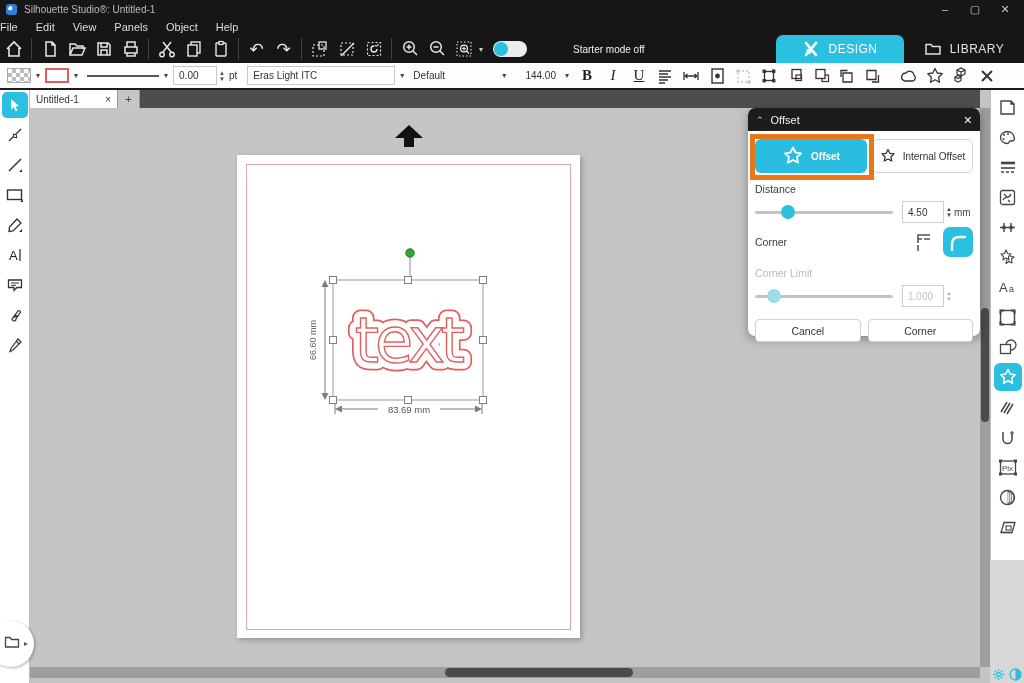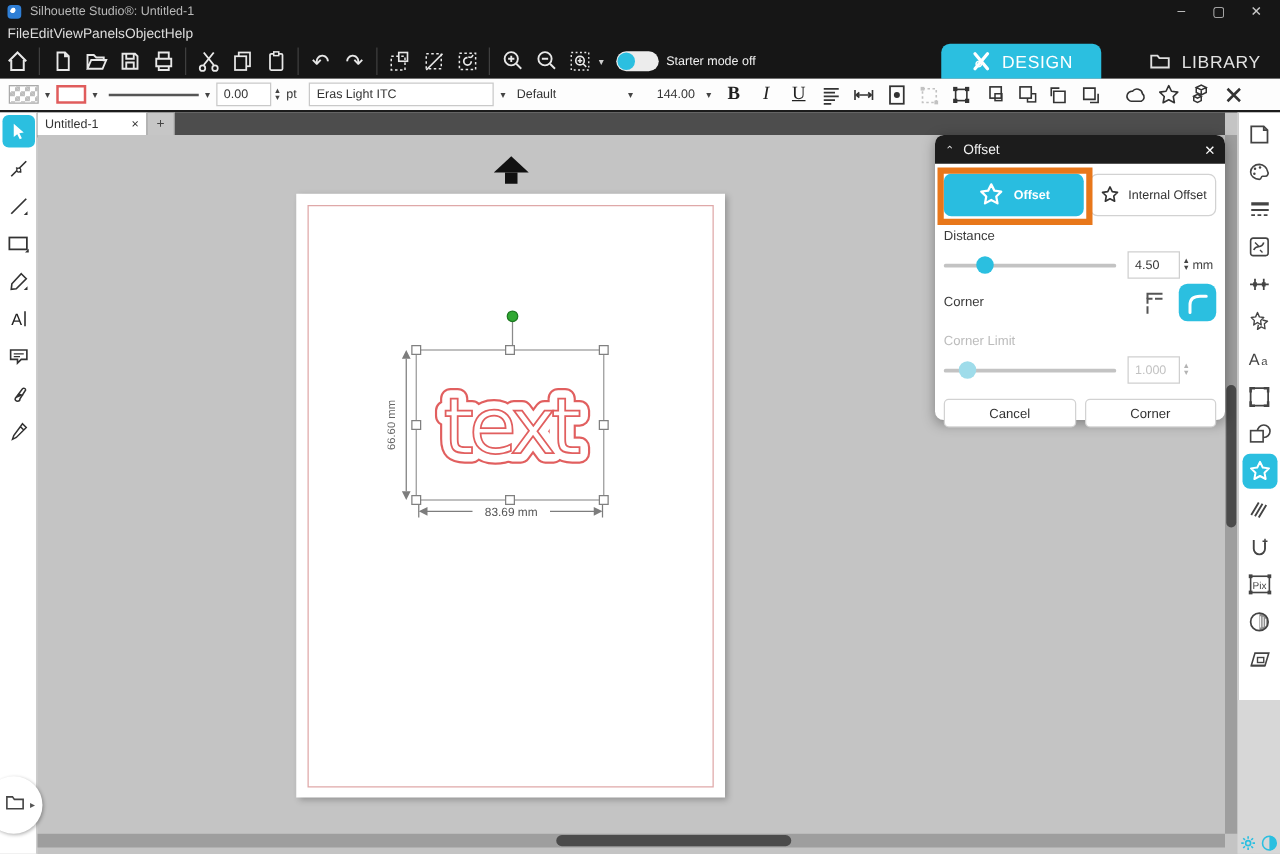--- a/index.html
+++ b/index.html
@@ -6,36 +6,36 @@
   html,body { width:1024px; height:683px; overflow:hidden; font-family:"Liberation Sans",sans-serif; background:#c4c4c4; }
   .abs { position:absolute; }
   
   #header { position:absolute; left:0; top:0; width:1024px; height:63px; background:#161616; }
   #titlebar { position:absolute; left:0; top:0; width:1024px; height:18px; display:flex; align-items:center; }
   #app-logo { width:11px; height:11px; margin-left:6px; border-radius:3px; background:#2f7fd6; position:relative; }
   #app-logo::after{ content:""; position:absolute; left:2px; top:2px; width:7px; height:7px; border-radius:50%; background:radial-gradient(circle at 30% 30%, #fff 0 2px, transparent 2.6px); }
   #window-title { color:#b9b9b9; font-size:10px; margin-left:7px; }
   .winctl { color:#c9c9c9; font-size:11px; width:30px; text-align:center; cursor:default; }
   #winctls { position:absolute; right:4px; top:0; height:18px; display:flex; align-items:center; }
-  #menubar { position:absolute; left:0; top:18px; height:17px; display:flex; align-items:center; padding-left:6px; }
+  #menubar { position:absolute; left:0; top:18px; height:17px; display:flex; align-items:center; gap:18px; padding-left:0; }
   .menu-item { color:#dedede; font-size:11px; }
   
   #main-toolbar { position:absolute; left:0; top:35px; width:1024px; height:28px; display:flex; align-items:center; }
   .tb-ic { width:27px; height:24px; display:flex; align-items:center; justify-content:center; flex:0 0 auto; }
   .tb-sep { width:1px; height:22px; background:#3f3f3f; margin:0 4px; flex:0 0 auto; }
   .uglyph { color:#e8e8e8; font-size:17px; line-height:1; }
   .caret { color:#cfcfcf; font-size:8px; margin:0 2px; }
   
-  #starter-toggle { display:flex; align-items:center; margin-left:8px; flex:0 0 auto; }
+  #starter-toggle { display:flex; align-items:center; margin-left:8px; flex:0 0 auto;gap:40px; }
   #toggle-pill { width:34px; height:16px; border-radius:9px; background:#ececec; position:relative; }
   #toggle-knob { position:absolute; left:1px; top:1px; width:14px; height:14px; border-radius:50%; background:#2bbfe0; }
   #toggle-label { color:#f0f0f0; font-size:10px; margin-left:6px; }
   
   #mode-tabs { position:absolute; right:0; top:35px; height:28px; display:flex; }
-  .mode-tab { height:28px; display:flex; align-items:center; justify-content:center; gap:8px; color:#e3e3e3; font-size:14px; letter-spacing:0.5px;margin-left:23px; }
+  .mode-tab { height:28px; display:flex; align-items:center; justify-content:center; gap:8px; color:#e3e3e3; font-size:12px; letter-spacing:0.5px; }
   #tab-design { width:128px; background:#2bbfe0; color:#fff; border-radius:7px 7px 0 0; }
   #tab-library { width:120px; }
   #tab-send { width:115px; }
   
   #format-bar { position:absolute; left:0; top:63px; width:1024px; height:27px; background:#fdfdfd; border-bottom:2px solid #1c1c1c; display:flex; align-items:center; padding-left:7px; }
   .swatch { width:24px; height:15px; border:1px solid #999; flex:0 0 auto; }
   #fill-swatch { background-image:linear-gradient(45deg,#bdbdbd 25%,transparent 25%,transparent 75%,#bdbdbd 75%),linear-gradient(45deg,#bdbdbd 25%,#fff 25%,#fff 75%,#bdbdbd 75%); background-size:8px 8px; background-position:0 0,4px 4px; border-color:#aaa; }
   #line-swatch { background:#fff; border:2px solid #e05c5c; }
   .dcaret { color:#444; font-size:8px; margin:0 5px; flex:0 0 auto; }
   #line-style-sample { width:72px; height:0; border-top:2px solid #555; margin-left:4px; flex:0 0 auto; }

